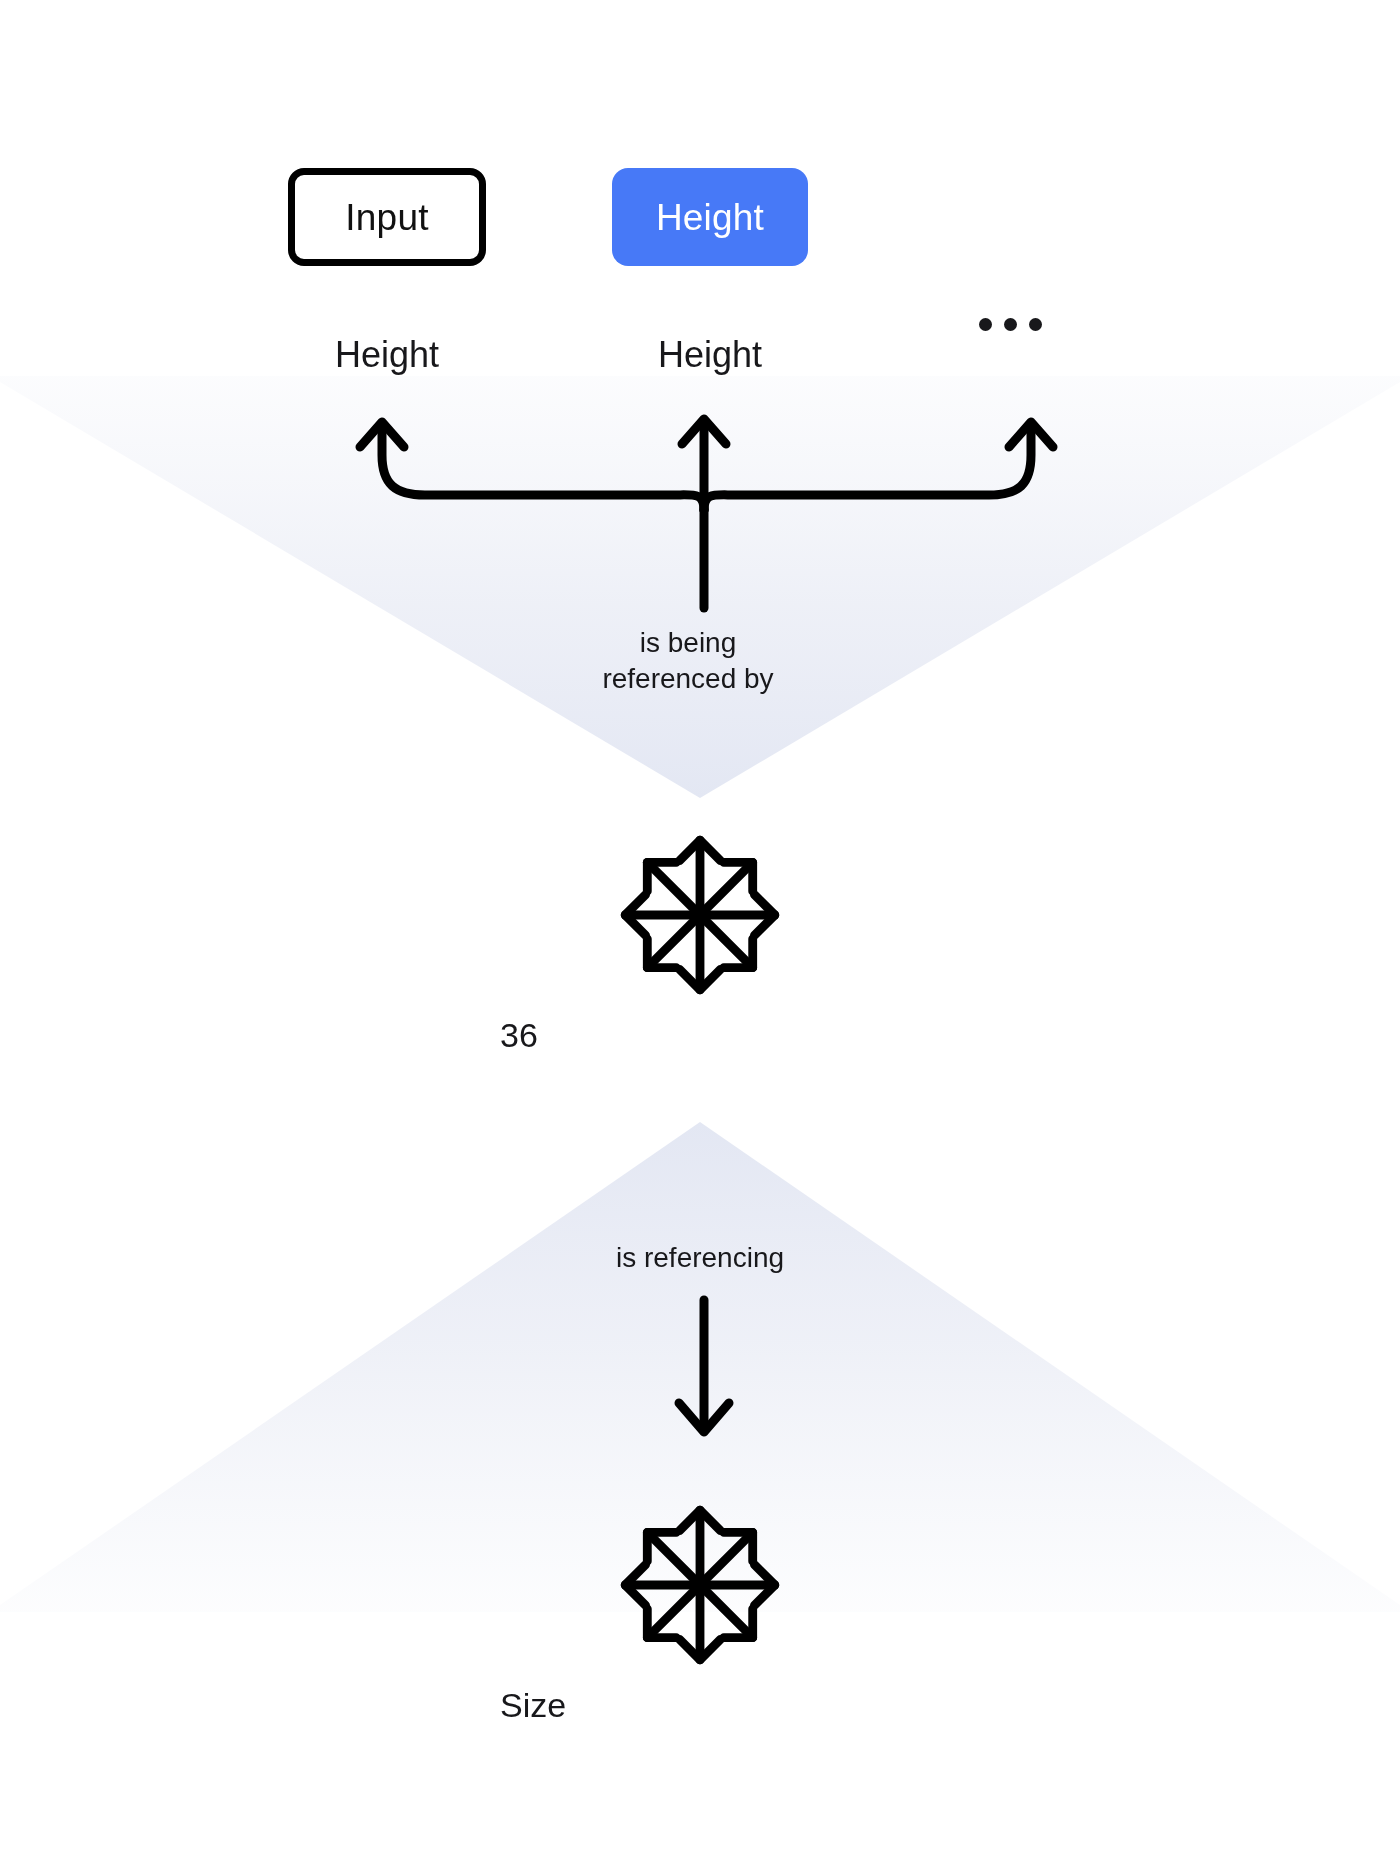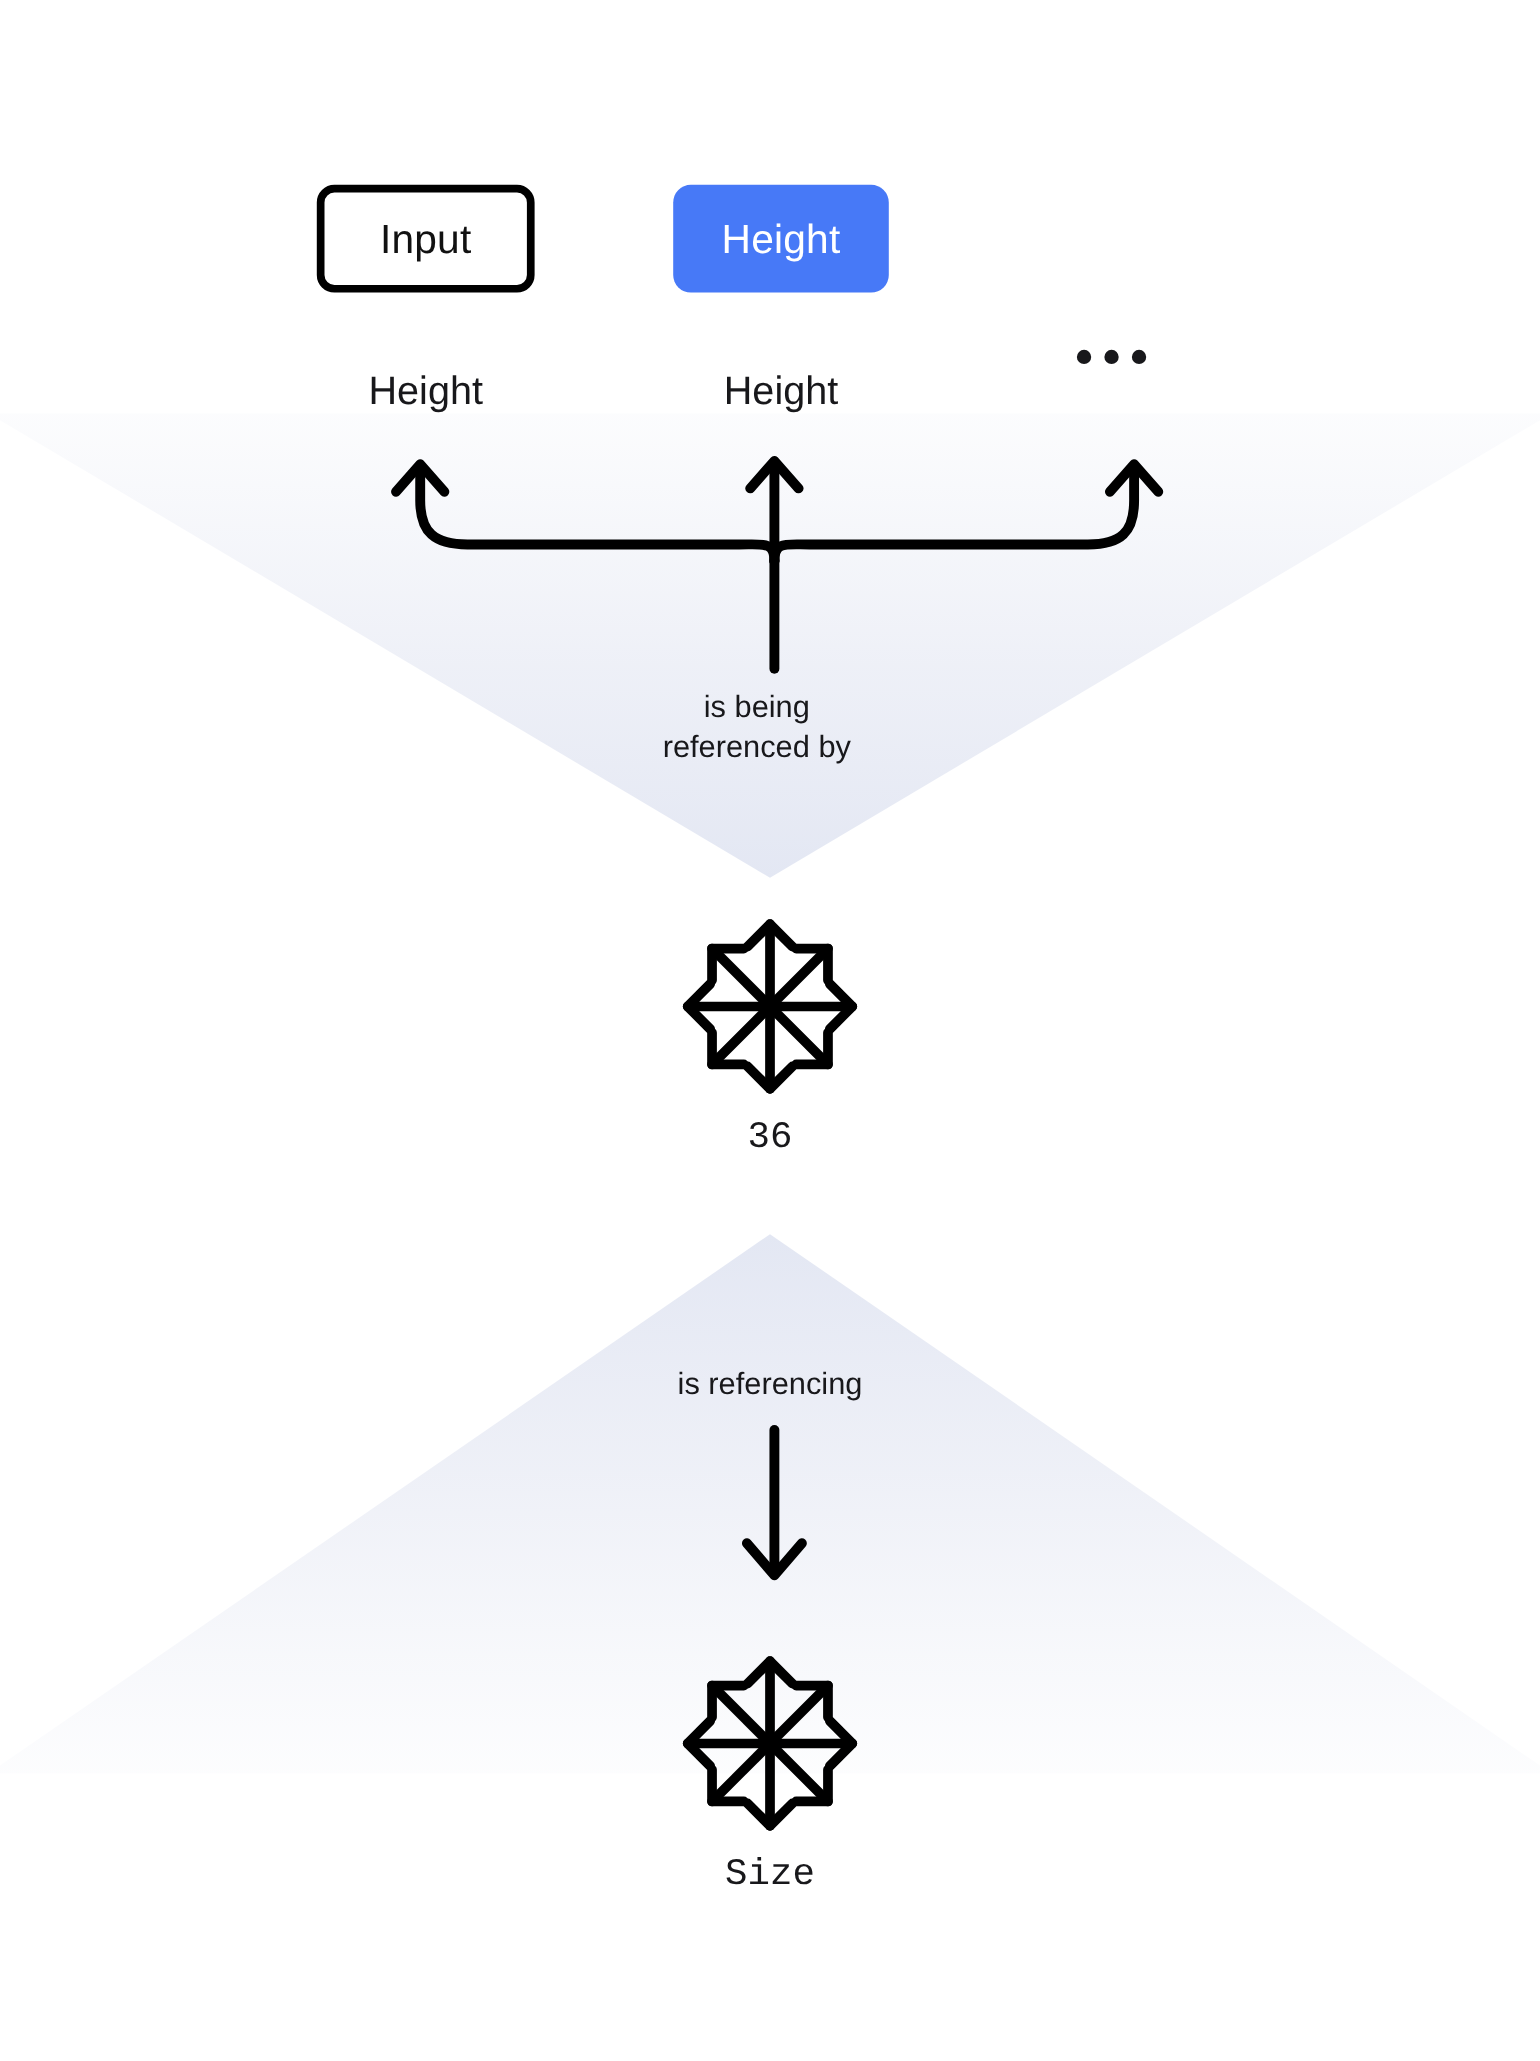--- a/index.html
+++ b/index.html
@@ -123,22 +123,21 @@
     top: 1240px;
     left: 500px;
     width: 400px;
   }
 
   
   .icon-node {
     position: absolute;
     width: 400px;
     left: 500px;
-    text-align: center;
-    font-family: Liberation Mono, monospace;
+    text-align: left;
   }
   #node-size-ref   { top: 830px; }
   #node-size-final { top: 1500px; }
 
   .icon-node .glyph {
     display: block;
     margin: 0 auto;
     width: 170px;
     height: 170px;
   }

